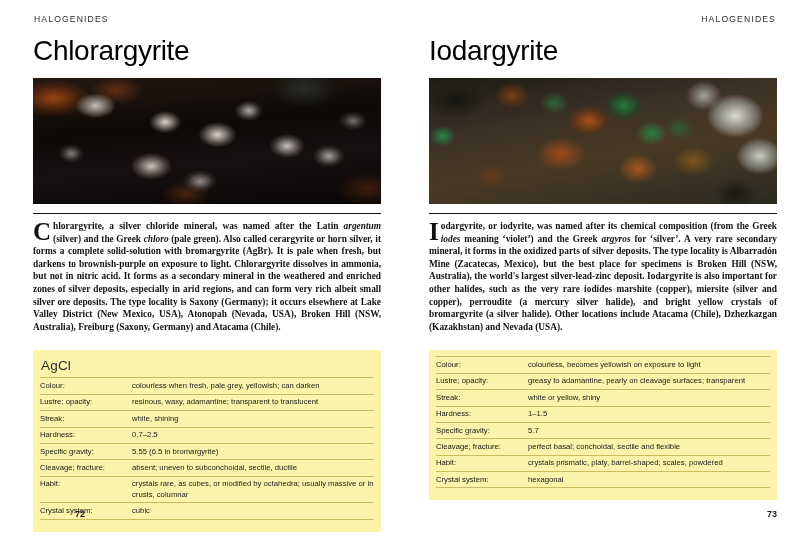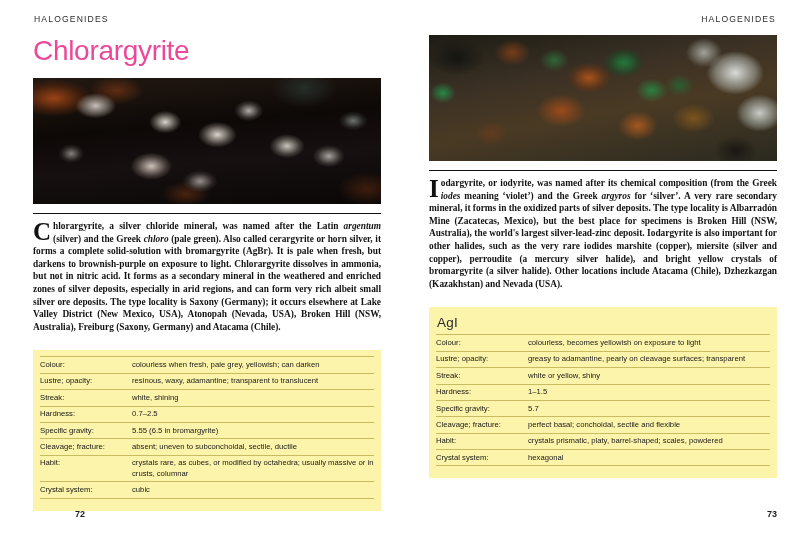--- a/index.html
+++ b/index.html
@@ -42,21 +42,21 @@
     line-height: 11px;
     text-transform: uppercase;
   }
   .page-right .running-head { text-align: right; margin-right: 1px; }
 
   .mineral-title {
     font-family: "Liberation Sans", sans-serif;
     font-weight: 300;
     font-size: 28px;
     line-height: 34px;
-    color: #ec4899;
+    color: #000000;
     margin: 9px 0 0 0;
     letter-spacing: -0.3px;
   }
 
   .photo {
     margin-top: 10px;
     width: 348px;
     height: 126px;
     position: relative;
     overflow: hidden;
@@ -204,20 +204,21 @@
 
     <div class="photo photo-chlorargyrite"></div>
 
     <div class="rule-top"></div>
 
     <p class="body-text">
       <span class="dropcap">C</span><span>hlorargyrite, a silver chloride mineral, was named after the Latin <i>argentum</i> (silver) and the Greek <i>chloro</i> (pale green). Also called cerargyrite or horn silver, it forms a complete solid-solution with bromargyrite (AgBr). It is pale when fresh, but darkens to brownish-purple on exposure to light. Chlorargyrite dissolves in ammonia, but not in nitric acid. It forms as a secondary mineral in the weathered and enriched zones of silver deposits, especially in arid regions, and can form very rich albeit small silver ore deposits. The type locality is Saxony (Germany); it occurs elsewhere at Lake Valley District (New Mexico, USA), Atonopah (Nevada, USA), Broken Hill (NSW, Australia), Freiburg (Saxony, Germany) and Atacama (Chile).</span>
     </p>
 
     <div class="data-table">
+      <div class="formula">AgCl</div>
       <table>
         <tbody>
             <tr>
               <td class="k">Colour:</td>
               <td class="v">colourless when fresh, pale grey, yellowish; can darken</td>
             </tr>
             <tr>
               <td class="k">Lustre; opacity:</td>
               <td class="v">resinous, waxy, adamantine; transparent to translucent</td>
             </tr>
@@ -249,31 +250,31 @@
       </table>
     </div>
 
     <div class="folio">72</div>
   </div>
 
   <div class="page page-right">
 
     <div class="running-head">HALOGENIDES</div>
 
+    <h1 class="mineral-title">Iodargyrite</h1>
 
     <div class="photo photo-iodargyrite"></div>
 
     <div class="rule-top"></div>
 
     <p class="body-text">
       <span class="dropcap">I</span><span>odargyrite, or iodyrite, was named after its chemical composition (from the Greek <i>iodes</i> meaning ‘violet’) and the Greek <i>argyros</i> for ‘silver’. A very rare secondary mineral, it forms in the oxidized parts of silver deposits. The type locality is Albarradón Mine (Zacatecas, Mexico), but the best place for specimens is Broken Hill (NSW, Australia), the world's largest silver-lead-zinc deposit. Iodargyrite is also important for other halides, such as the very rare iodides marshite (copper), miersite (silver and copper), perroudite (a mercury silver halide), and bright yellow crystals of bromargyrite (a silver halide). Other locations include Atacama (Chile), Dzhezkazgan (Kazakhstan) and Nevada (USA).</span>
     </p>
 
     <div class="data-table">
-      <div class="formula">AgI</div>
       <table>
         <tbody>
             <tr>
               <td class="k">Colour:</td>
               <td class="v">colourless, becomes yellowish on exposure to light</td>
             </tr>
             <tr>
               <td class="k">Lustre; opacity:</td>
               <td class="v">greasy to adamantine, pearly on cleavage surfaces; transparent</td>
             </tr>

